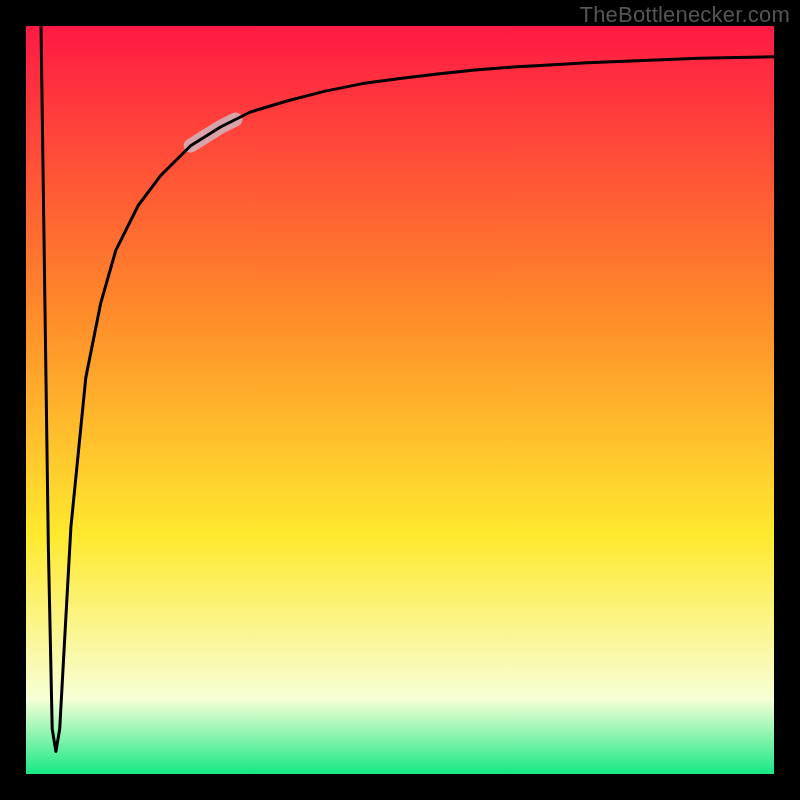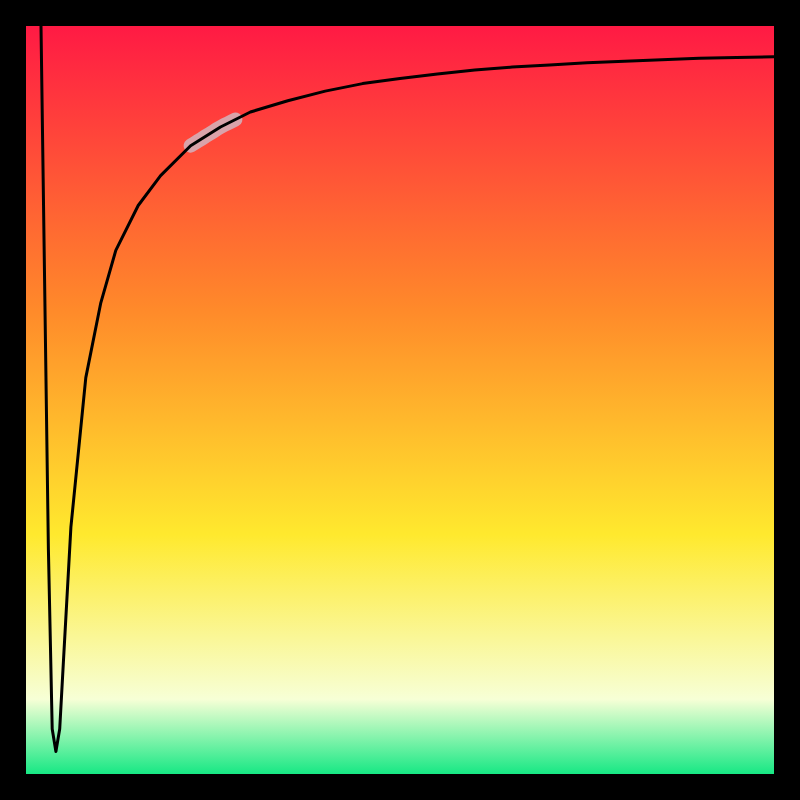--- a/index.html
+++ b/index.html
@@ -36,20 +36,21 @@
     height: 748px;
   }
   svg {
     display: block;
   }
 </style>
 </head>
 <body>
 
 <div class="frame">
+  <div class="watermark">TheBottlenecker.com</div>
 
   <div class="plot-wrap">
     <svg id="chart-svg" width="748" height="748" viewBox="0 0 748 748">
       <defs>
         <linearGradient id="bg-grad" x1="0" y1="0" x2="0" y2="1">
           <stop id="g0" offset="0%" stop-color="#ff1a44"></stop>
           <stop id="g1" offset="38%" stop-color="#ff8a2a"></stop>
           <stop id="g2" offset="68%" stop-color="#ffe92e"></stop>
           <stop id="g3" offset="90%" stop-color="#f7ffd6"></stop>
           <stop id="g4" offset="100%" stop-color="#17e884"></stop>

